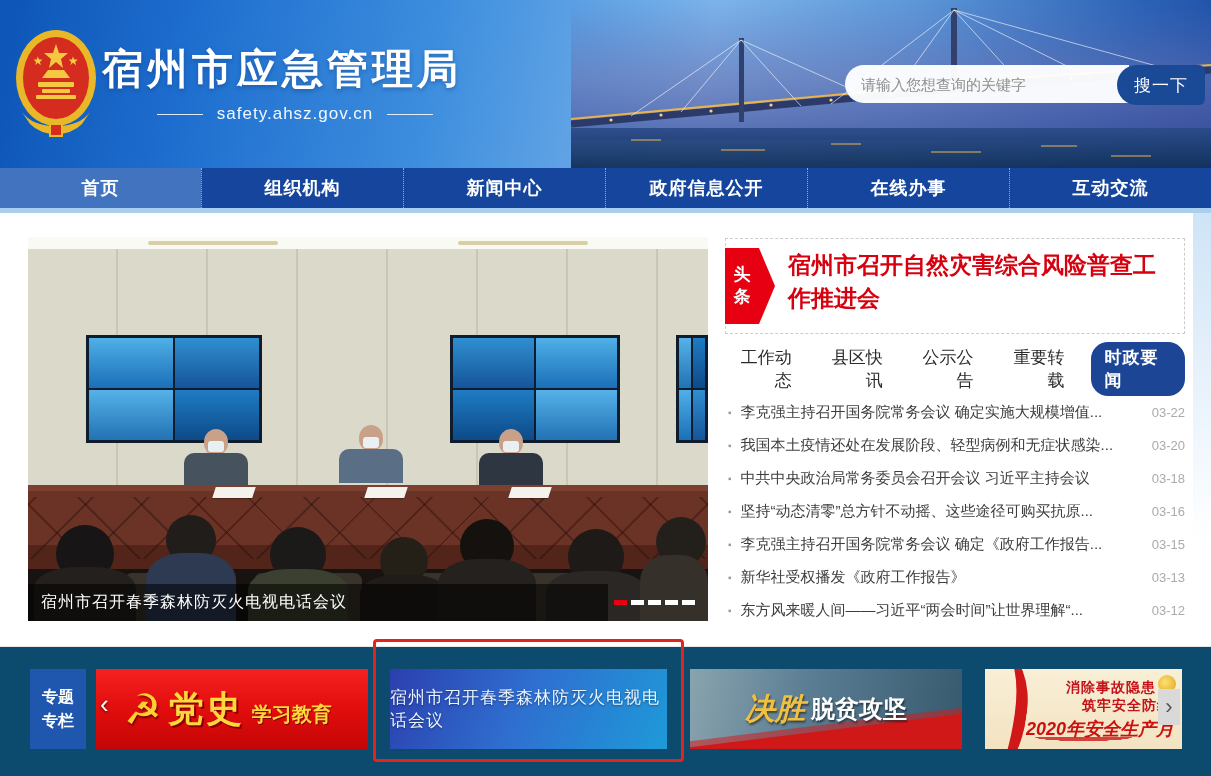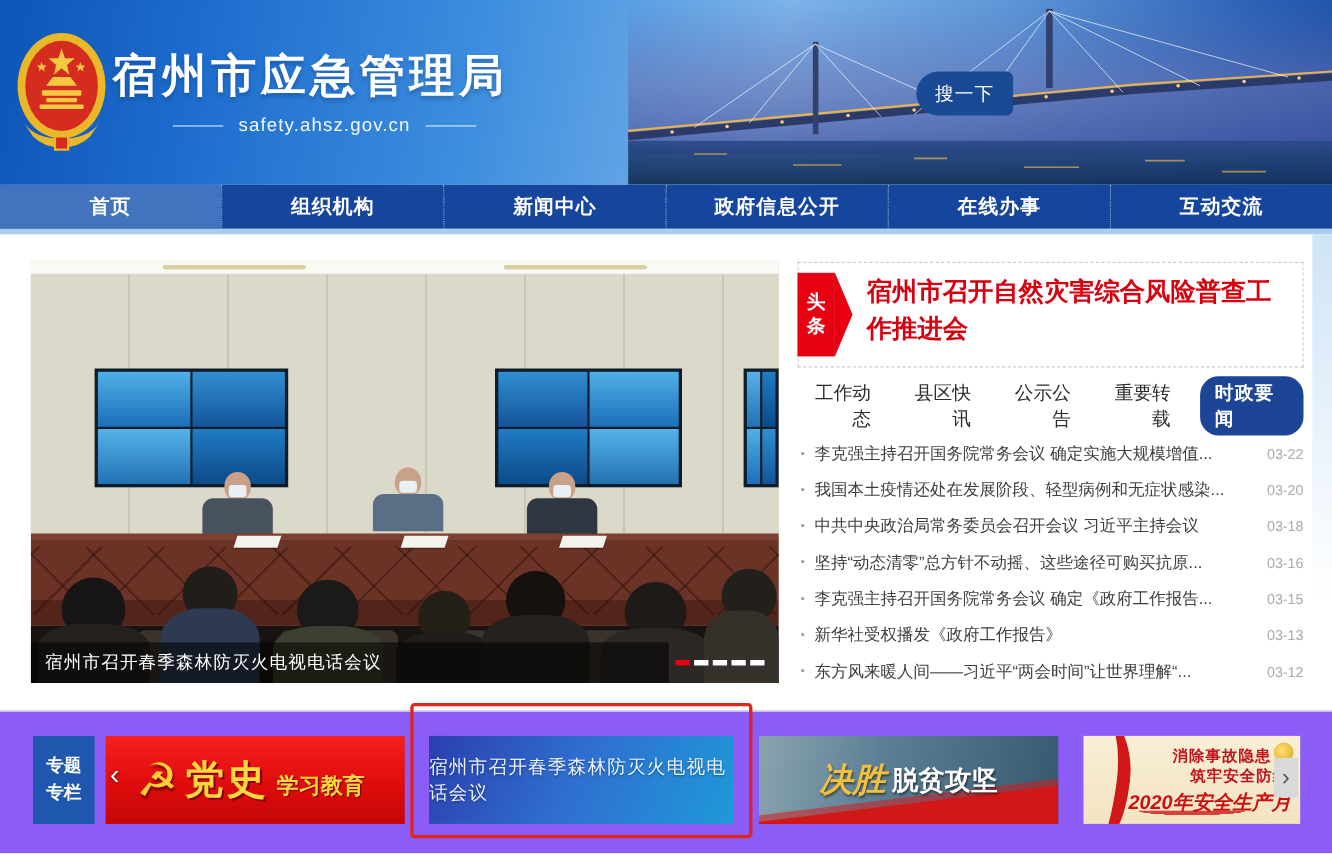--- a/index.html
+++ b/index.html
@@ -81,21 +81,21 @@
   .tab{font-size:17px;color:#2b2b2b;margin-right:27px;cursor:pointer;text-align:right;}
   .tab-pill{margin-left:auto;background:#1c4596;color:#fff;font-size:17px;font-weight:bold;
     padding:4px 13px;border-radius:17px;cursor:pointer;letter-spacing:1px;}
   .news-list{position:absolute;left:728px;top:396px;width:457px;}
   .news-row{height:33px;display:flex;align-items:center;}
   .news-bullet{color:#9a9a9a;font-size:10px;margin-right:9px;flex:0 0 auto;}
   .news-title{font-size:15px;color:#3d3d3d;white-space:nowrap;overflow:hidden;flex:1;cursor:pointer;}
   .news-date{font-size:13px;color:#aaa;margin-left:12px;flex:0 0 auto;}
 
   
-  .bottom-section{position:absolute;left:0;top:646px;width:1211px;height:130px;background:#8b5cf6;
+  .bottom-section{position:absolute;left:0;top:646px;width:1211px;height:130px;background:#0c4a6e;
     border-top:1px solid #e8e8e8;box-sizing:border-box;}
   .topics-label{position:absolute;left:30px;top:22px;width:56px;height:80px;background:#1e57ad;
     color:#fff;font-size:16px;font-weight:bold;display:flex;flex-direction:column;align-items:center;
     justify-content:center;line-height:24px;cursor:pointer;}
   .banner{position:absolute;top:22px;height:80px;overflow:hidden;cursor:pointer;}
   .banner-party{left:96px;width:272px;background:linear-gradient(180deg,#f52020 0%,#df0c0c 55%,#c40606 100%);
     display:flex;align-items:center;}
   .party-emblem{font-size:42px;color:#ffcf33;margin:0 6px 0 28px;text-shadow:1px 2px 2px #7a0000;}
   .party-main{font-size:36px;font-weight:bold;color:#ffd83d;font-family:"DejaVu Serif",serif;
     text-shadow:2px 2px 0 #8a0000;letter-spacing:2px;}
@@ -195,20 +195,21 @@
           <path d="M30,52 l6,-8 h16 l6,8 z"></path>
         </g>
         <path d="M10,86 q10,14 34,14 q24,0 34,-14 l-8,12 q-10,10 -26,10 q-16,0 -26,-10 z" fill="#e8b829"></path>
         <rect x="38" y="98" width="12" height="12" fill="#d42c1e" stroke="#e8b829" stroke-width="2"></rect>
       </svg>
     </div>
     <div class="site-title">宿州市应急管理局</div>
     <div class="site-url">safety.ahsz.gov.cn</div>
 
     <div class="search-area">
+      <input class="search-input" type="text" placeholder="请输入您想查询的关键字" style="">
       <button class="search-btn">搜一下</button>
     </div>
   </div>
 
   <div class="navbar">
     <div class="nav-item active">首页</div>
     <div class="nav-item">组织机构</div>
     <div class="nav-item">新闻中心</div>
     <div class="nav-item">政府信息公开</div>
     <div class="nav-item">在线办事</div>

